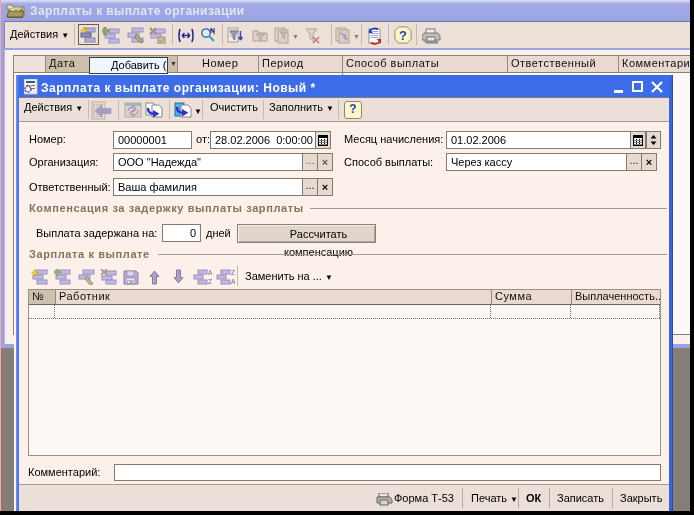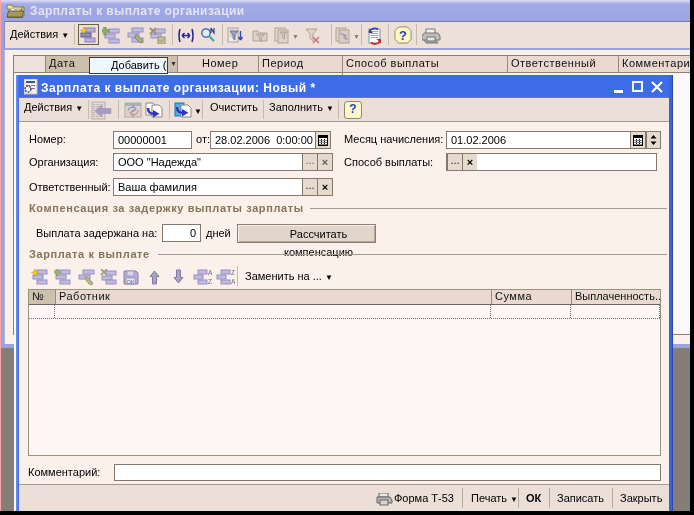--- a/index.html
+++ b/index.html
@@ -242,20 +242,21 @@
   </div>
 
   <div class="lbl" style="left:15px;top:78px;">Организация:</div>
   <div class="fld" style="left:99px;top:78px;width:220px;height:18px;">
     <div class="txt">ООО "Надежда"</div>
     <div class="fbtn" style="color:#666;line-height:12px;">...</div>
     <div class="fbtn" style="color:#5a5a5a;font-weight:bold;">×</div>
   </div>
   <div class="lbl" style="left:330px;top:78px;">Способ выплаты:</div>
   <div class="fld" style="left:432px;top:78px;width:211px;height:18px;">
+    <div class="txt">Через кассу</div>
     <div class="fbtn" style="color:#111;line-height:12px;">...</div>
     <div class="fbtn" style="font-weight:bold;">×</div>
   </div>
 
   <div class="lbl" style="left:15px;top:103px;">Ответственный:</div>
   <div class="fld" style="left:99px;top:103px;width:220px;height:18px;">
     <div class="txt">Ваша фамилия</div>
     <div class="fbtn" style="color:#111;line-height:12px;">...</div>
     <div class="fbtn" style="font-weight:bold;">×</div>
   </div>

